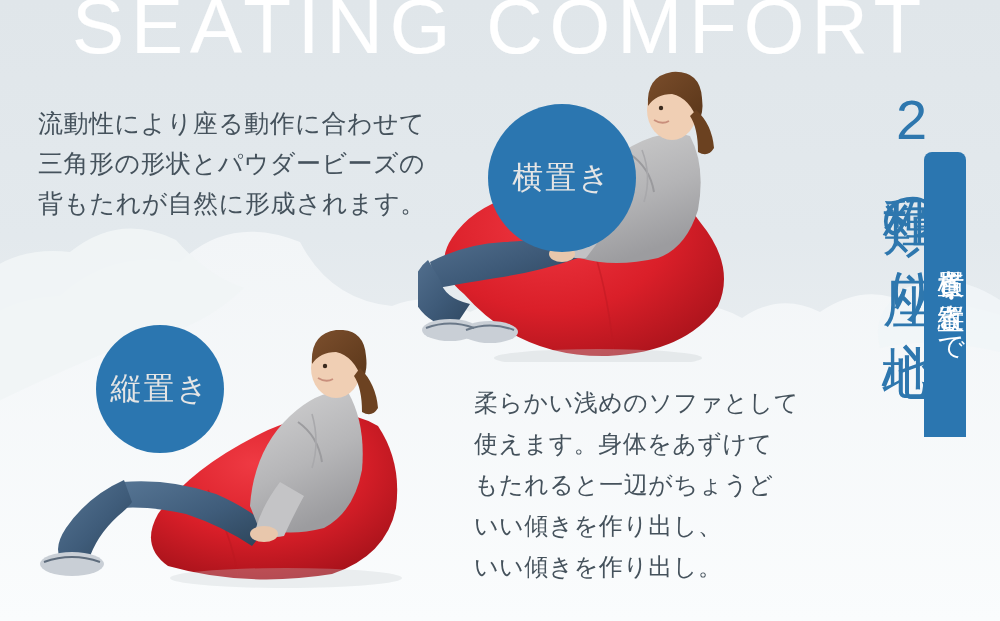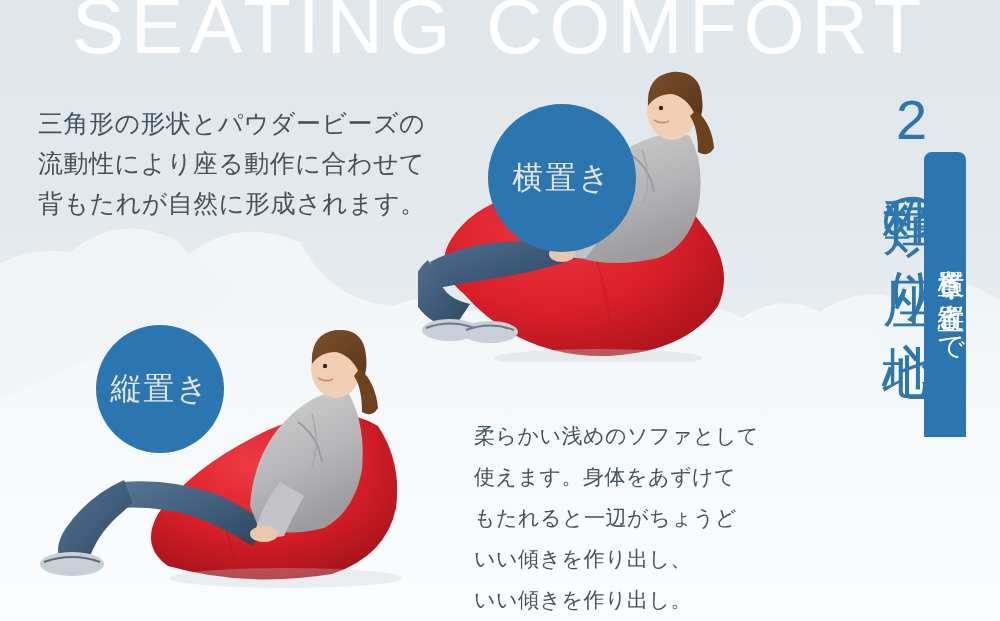--- a/index.html
+++ b/index.html
@@ -23,21 +23,21 @@
     letter-spacing:7px;font-weight:300;
     font-family:"Liberation Sans","DejaVu Sans",sans-serif;
     white-space:nowrap;
     -webkit-text-stroke:0.2px #ffffff;
   }
 
   
   .para{position:absolute;color:#45525C;font-size:25px;line-height:40px;
         letter-spacing:0.5px;font-weight:400;white-space:nowrap;}
   #para-top{left:38px;top:103px;}
-  #para-bottom{left:474px;top:382px;font-size:21px;line-height:41px;margin-top:33px;}
+  #para-bottom{left:474px;top:382px;font-size:24px;line-height:41px;}
   .para .ln{display:block;}
 
   
   .circle{position:absolute;border-radius:50%;background:#2B76B0;
           display:flex;align-items:center;justify-content:center;
           color:#e5e5e5;letter-spacing:2px;font-weight:400;}
   #circle-yoko{left:488px;top:104px;width:148px;height:148px;font-size:31px;}
   #circle-tate{left:96px;top:325px;width:128px;height:128px;font-size:31px;}
 
   
@@ -219,22 +219,22 @@
       <ellipse cx="300" cy="38" rx="25" ry="30" fill="#F0CFB4"></ellipse>
       <path d="M 276,34 Q 274,4 300,0 Q 328,-2 330,26
                Q 332,42 326,50 Q 318,26 300,22 Q 284,22 276,34 Z" fill="url(#hairB)"></path>
       <path d="M 324,38 Q 340,54 342,78 Q 336,88 326,82 Q 326,58 318,46 Z" fill="#6C4221"></path>
       <circle cx="289" cy="36" r="2.2" fill="#3A2A1E"></circle>
       <path d="M 282,48 q 8,5 15,1" stroke="#C98F7C" stroke-width="1.8" fill="none"></path>
     </svg>
   </div>
 
   <div class="para" id="para-top">
+    <span class="ln">流動性により座る動作に合わせて</span>
     <span class="ln">三角形の形状とパウダービーズの</span>
-    <span class="ln">流動性により座る動作に合わせて</span>
     <span class="ln">背もたれが自然に形成されます。</span>
   </div>
 
   <div class="para" id="para-bottom">
     <span class="ln">柔らかい浅めのソファとして</span>
     <span class="ln">使えます。身体をあずけて</span>
     <span class="ln">もたれると一辺がちょうど</span>
     <span class="ln">いい傾きを作り出し、</span>
     <span class="ln">いい傾きを作り出し。</span>
   </div>

